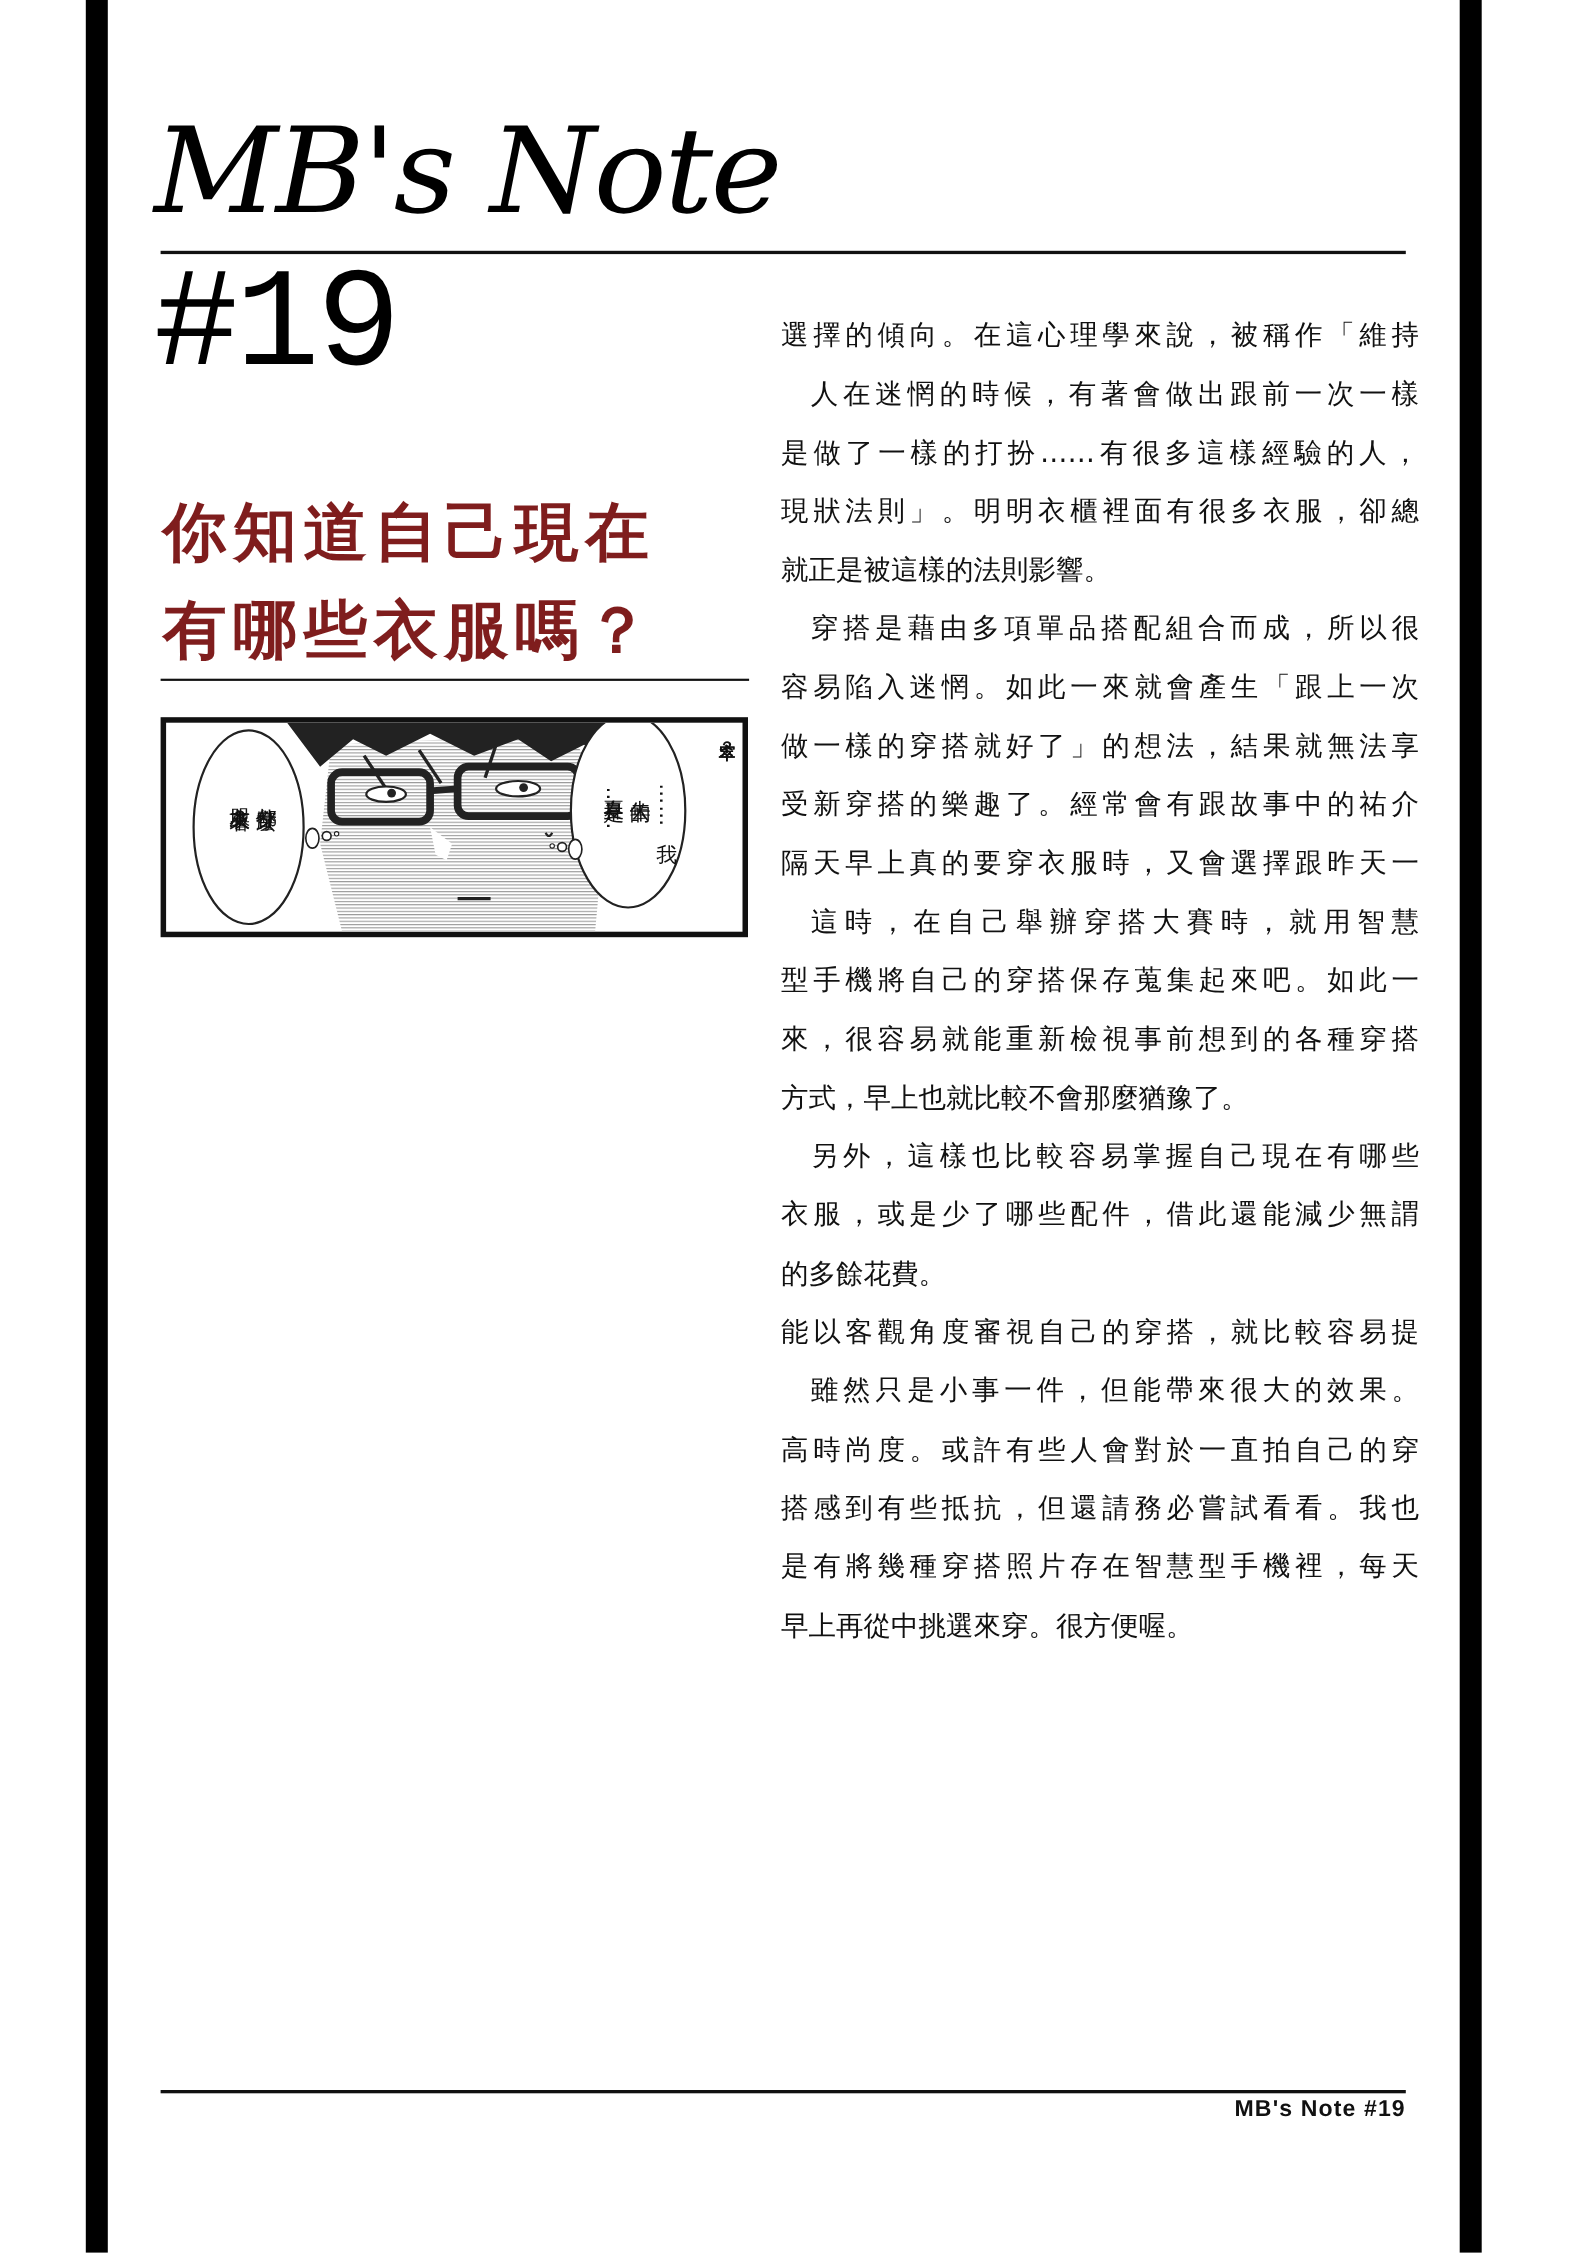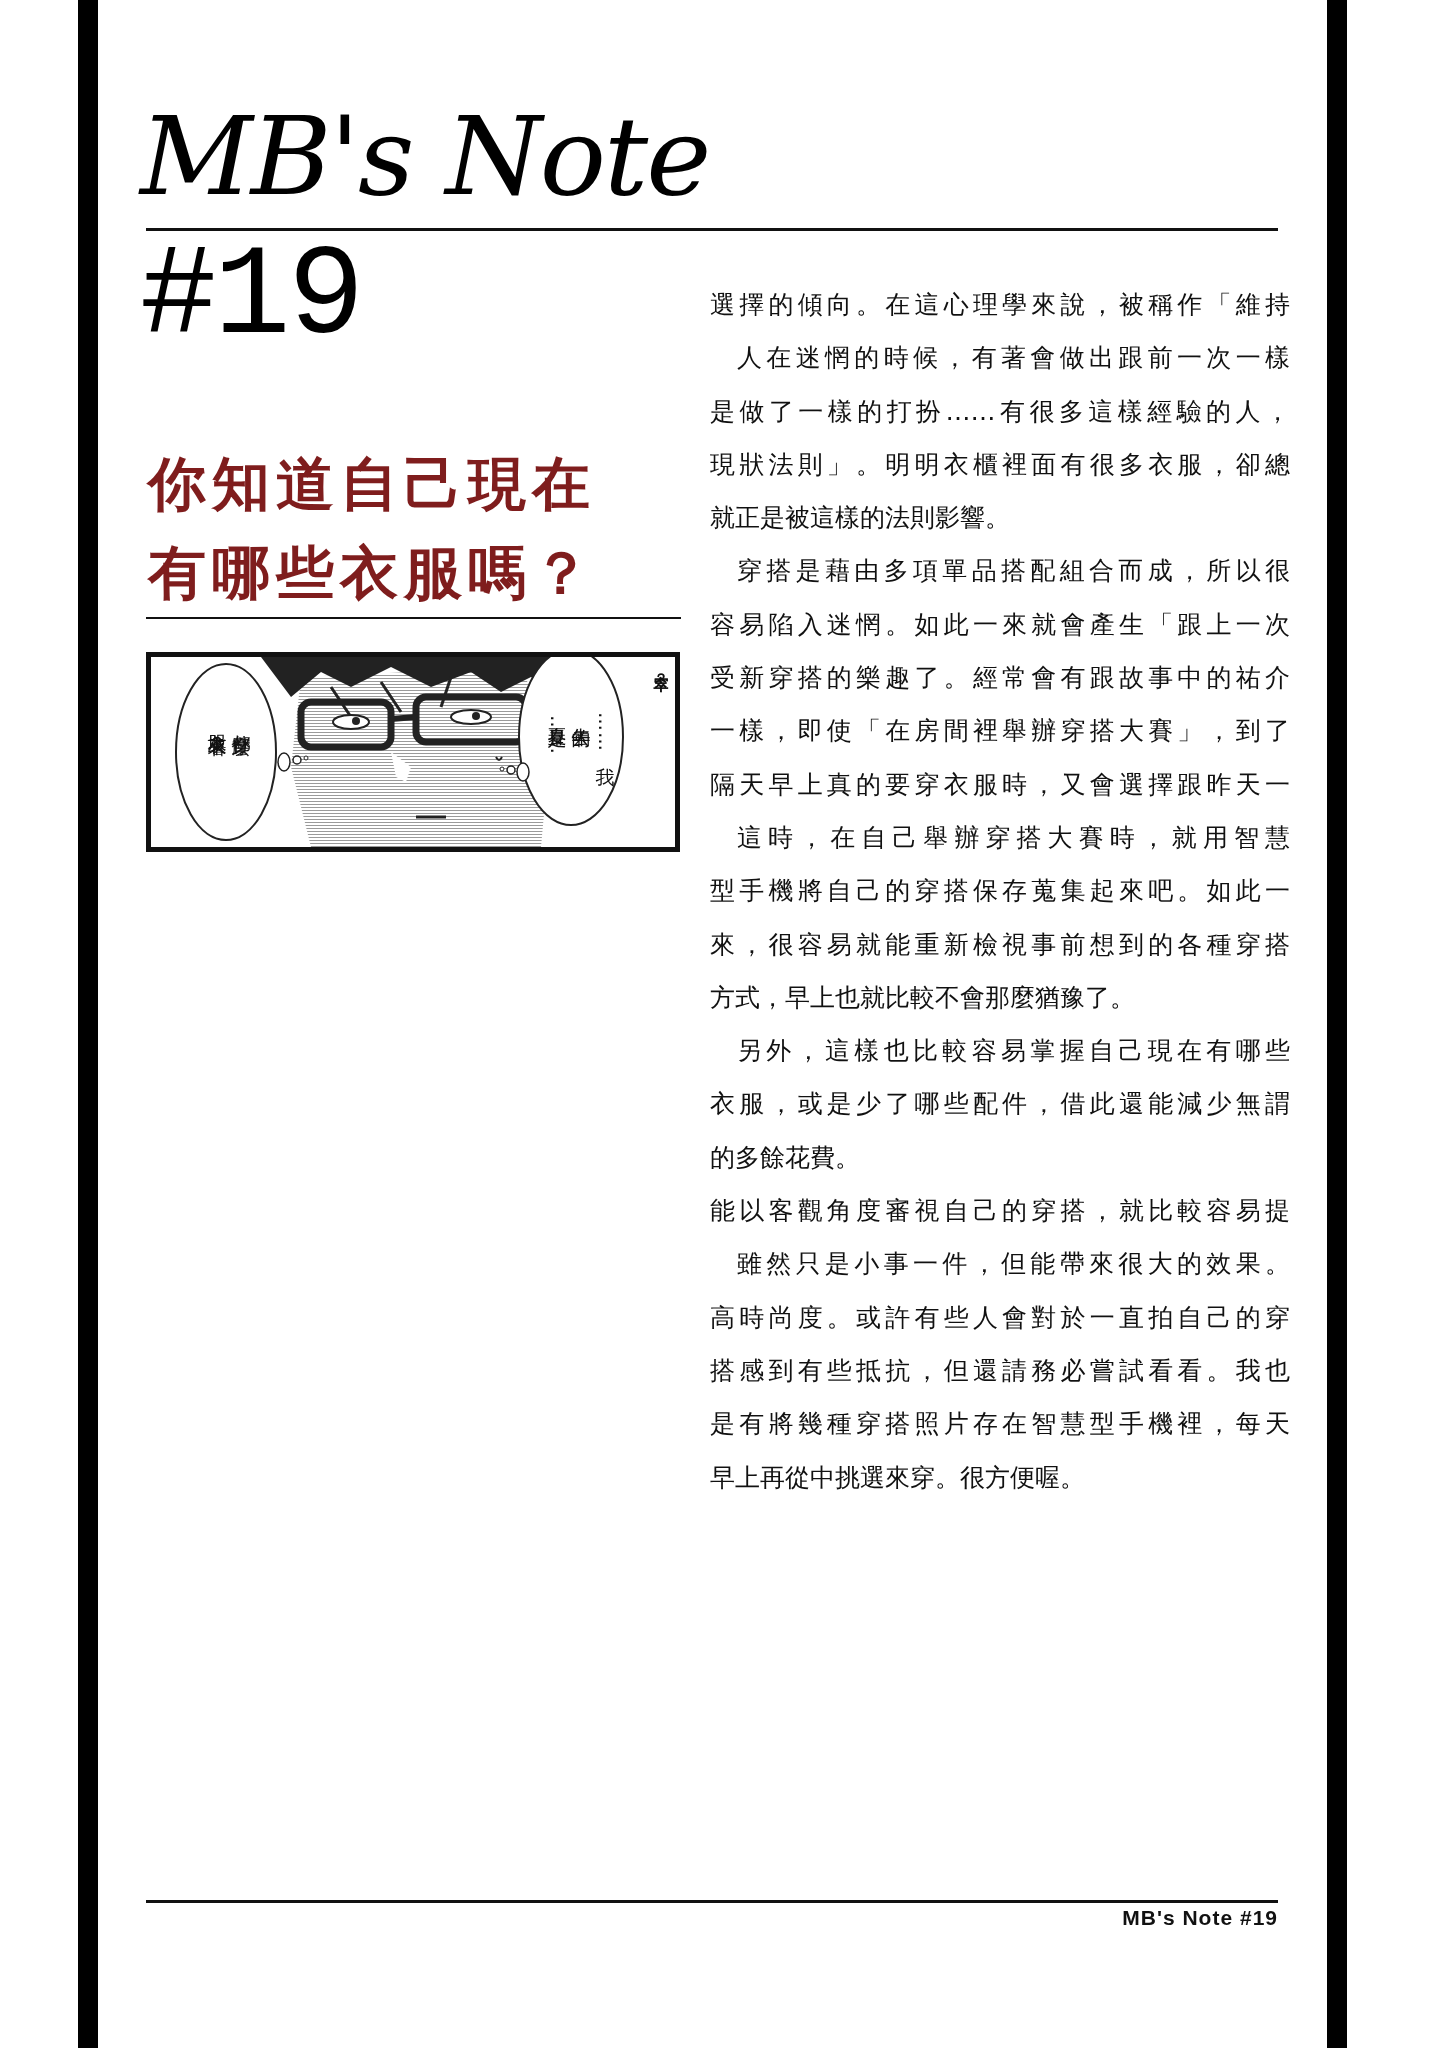--- a/index.html
+++ b/index.html
@@ -98,22 +98,22 @@
   <div>
     <span class="line">選擇的傾向。在這心理學來說，被稱作「維持</span>
     <span class="line indent">人在迷惘的時候，有著會做出跟前一次一樣</span>
     <span class="line">是做了一樣的打扮……有很多這樣經驗的人，</span>
     <span class="line">現狀法則」。明明衣櫃裡面有很多衣服，卻總</span>
     <span class="line last">就正是被這樣的法則影響。</span>
   </div>
   <div>
     <span class="line indent">穿搭是藉由多項單品搭配組合而成，所以很</span>
     <span class="line">容易陷入迷惘。如此一來就會產生「跟上一次</span>
+    <span class="line">做一樣的穿搭就好了」的想法，結果就無法享</span>
     <span class="line">受新穿搭的樂趣了。經常會有跟故事中的祐介</span>
-    <span class="line">一樣，即使「在房間裡舉辦穿搭大賽」，到了</span>
     <span class="line">隔天早上真的要穿衣服時，又會選擇跟昨天一</span>
   </div>
   <div>
     <span class="line indent">這時，在自己舉辦穿搭大賽時，就用智慧</span>
     <span class="line">型手機將自己的穿搭保存蒐集起來吧。如此一</span>
     <span class="line">來，很容易就能重新檢視事前想到的各種穿搭</span>
     <span class="line last">方式，早上也就比較不會那麼猶豫了。</span>
   </div>
   <div>
     <span class="line indent">另外，這樣也比較容易掌握自己現在有哪些</span>

